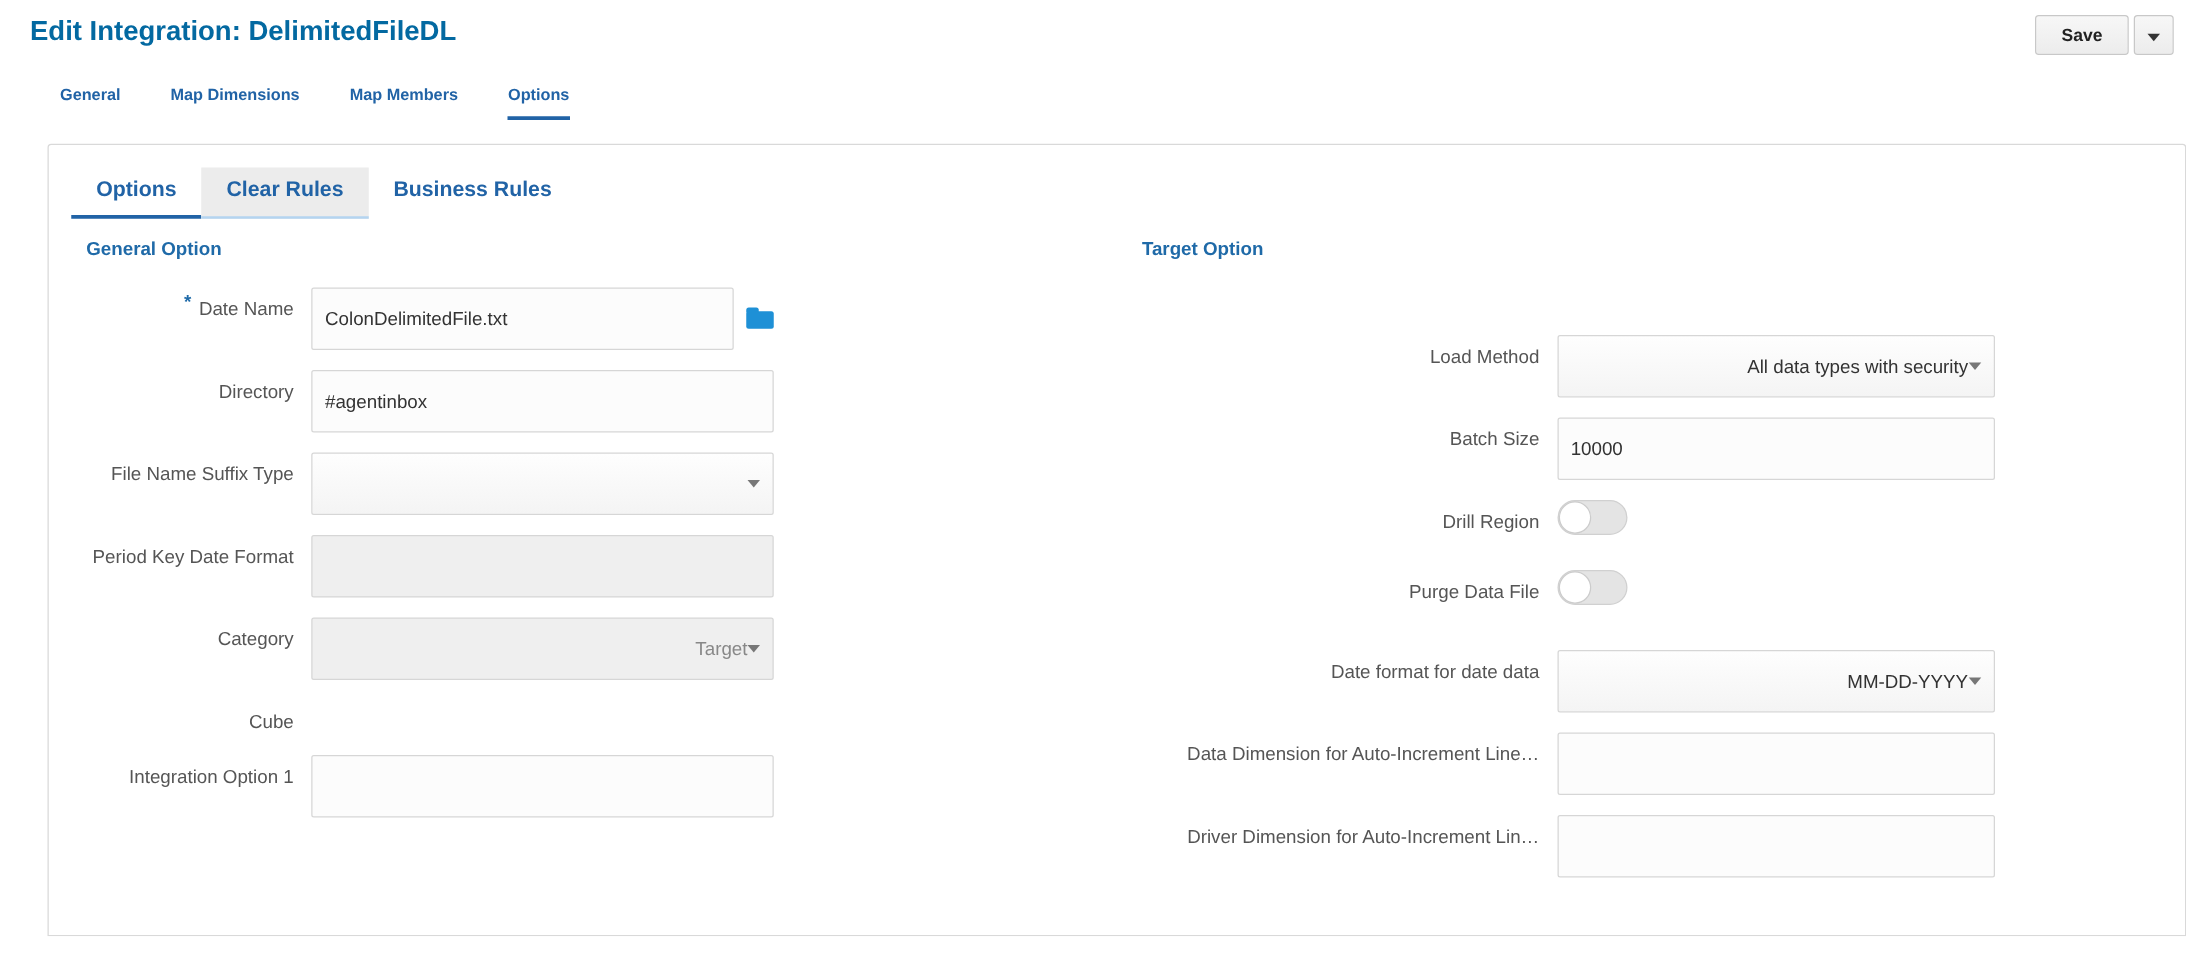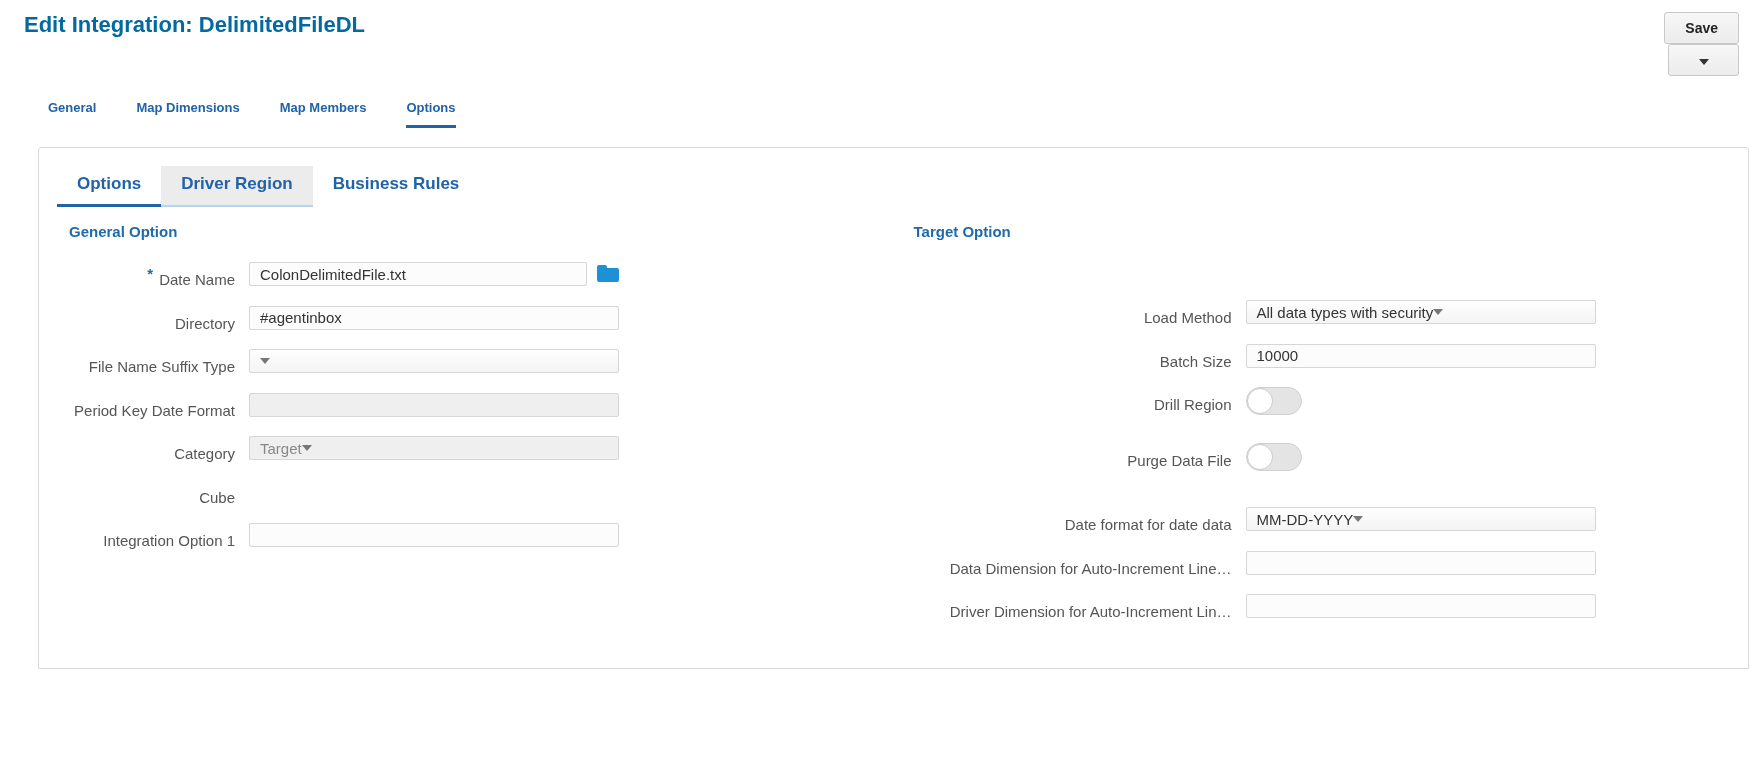--- a/index.html
+++ b/index.html
@@ -16,21 +16,20 @@
     padding: 12px 10px 0 24px;
   }
   .page-title {
     font-size: 22px;
     font-weight: bold;
     color: #0369a1;
   }
   .save-group {
     display: flex;
     gap: 0;
-    flex-direction: column;
   }
   .btn {
     background: linear-gradient(#f7f7f7, #ececec);
     border: 1px solid #c8c8c8;
     color: #222;
     font-size: 14px;
     font-weight: bold;
     padding: 7px 20px;
     cursor: pointer;
     border-radius: 3px;
@@ -132,32 +131,32 @@
   .input-cell {
     flex: 0 0 auto;
     display: flex;
     align-items: center;
     gap: 10px;
   }
   .col-left .input-cell { width: 370px; }
   .col-right .input-cell { width: 350px; }
   input[type=text], .select-box {
     width: 100%;
-    height: 24px;
+    height: 50px;
     border: 1px solid #d6d6d6;
     background: #fcfcfc;
     padding: 0 10px;
     font-size: 15px;
     color: #333;
     border-radius: 2px;
   }
   .select-box {
     display: flex;
     align-items: center;
-    justify-content: flex-start;
+    justify-content: flex-end;
     cursor: pointer;
     background: linear-gradient(#fefefe,#f4f4f4);
   }
   .select-box .caret-down { border-top-color: #777; }
   input[disabled], .select-box.disabled {
     background: #efefef;
     color: #888;
   }
   .select-box.disabled { cursor: default; }
   .folder-icon {
@@ -215,21 +214,21 @@
 <div class="main-tabs">
   <div class="main-tab">General</div>
   <div class="main-tab">Map Dimensions</div>
   <div class="main-tab">Map Members</div>
   <div class="main-tab active">Options</div>
 </div>
 
 <div class="panel">
   <div class="sub-tabs">
     <div class="sub-tab active">Options</div>
-    <div class="sub-tab hover-bg">Driver Region</div>
+    <div class="sub-tab hover-bg">Clear Rules</div>
     <div class="sub-tab">Business Rules</div>
   </div>
 
   <div class="columns">
 
     <div class="col col-left">
       <div class="section-title">General Option</div>
 
       <div class="form-row">
         <div class="label-cell req">Date Name</div>

